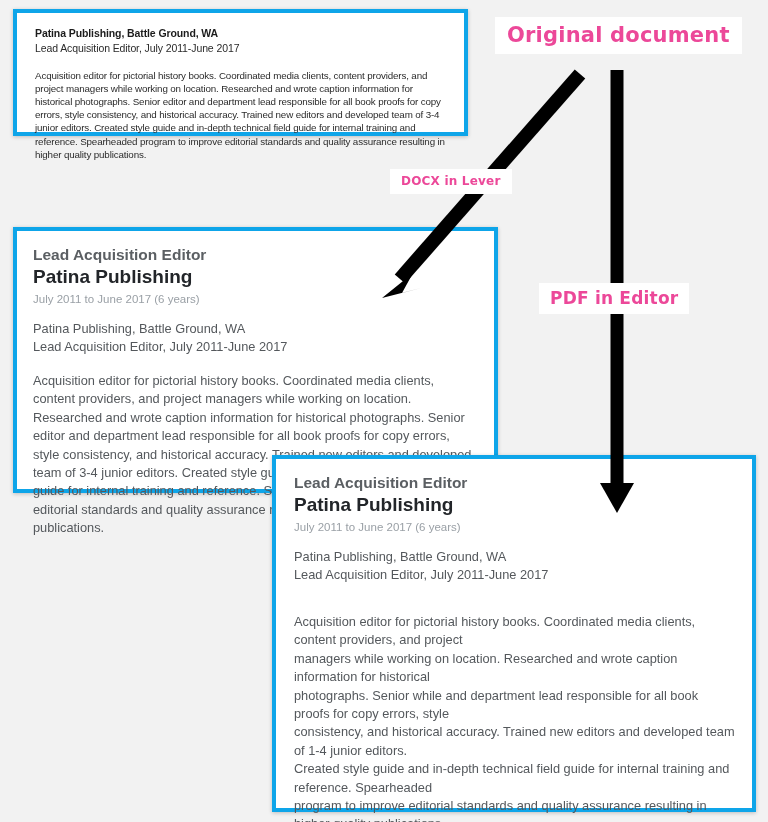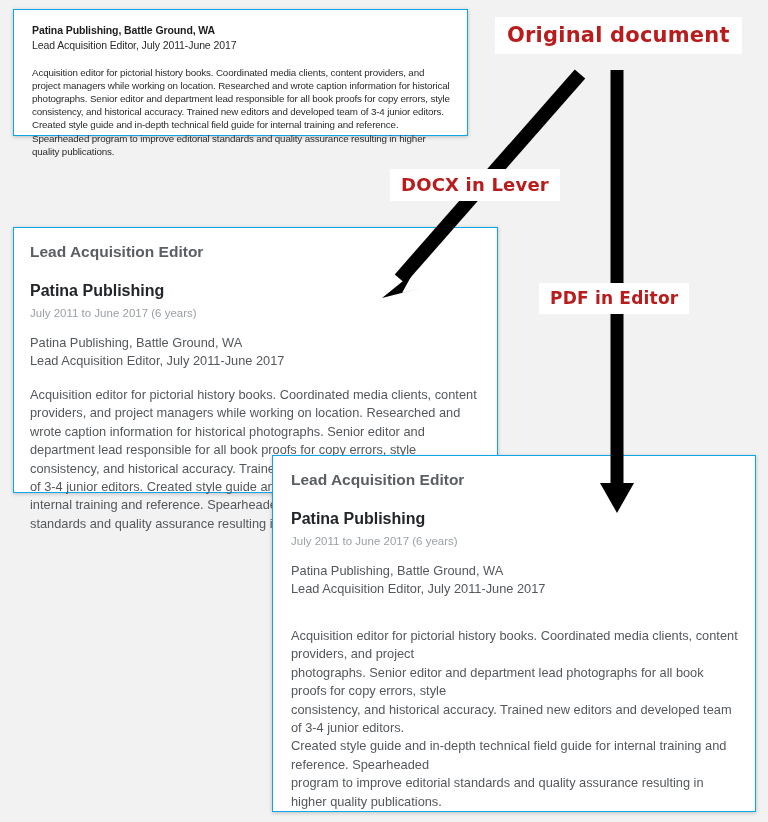--- a/index.html
+++ b/index.html
@@ -16,21 +16,21 @@
   #stage {
     position: relative;
     width: 768px;
     height: 822px;
   }
 
   
   .card {
     position: absolute;
     background: #ffffff;
-    border: 1px solid #0ea5e9;
+    border: 4px solid #0ea5e9;
     box-shadow: 0 1px 4px rgba(0,0,0,0.22);
     box-sizing: border-box;
   }
 
   
   #original-doc {
     left: 13px;
     top: 9px;
     width: 455px;
     height: 127px;
@@ -59,25 +59,25 @@
   }
 
   
   .lever-card .l-title {
     font-size: 15.5px;
     color: #5b5f63;
     line-height: 20px;
     font-weight: bold;
   }
   .lever-card .l-company {
-    font-size: 16px;
+    font-size: 19px;
     color: #222529;
     font-weight: bold;
     line-height: 21px;
-    margin-top: 18px;
+    margin-top: 1px;
   }
   .lever-card .l-dates {
     font-size: 11.5px;
     color: #9aa0a6;
     line-height: 17px;
     margin-top: 4px;
   }
   .lever-card .l-meta {
     margin-top: 12px;
     font-size: 12.8px;
@@ -114,38 +114,38 @@
     z-index: 4;
   }
   #pdf-card .l-body {
     margin-top: 30px;
   }
 
   
   .anno {
     position: absolute;
     background: #ffffff;
-    color: #b91c1c;
+    color: #ec4899;
     font-family: "DejaVu Sans", sans-serif;
     font-weight: bold;
     letter-spacing: 0.2px;
     white-space: nowrap;
     z-index: 6;
     text-align: center;
   }
   #label-original {
     left: 495px;
     top: 17px;
     font-size: 21px;
     padding: 6px 12px 7px 12px;
   }
   #label-docx {
     left: 390px;
     top: 169px;
-    font-size: 18px;
+    font-size: 12px;
     padding: 5px 11px 6px 11px;
   }
   #label-pdf {
     left: 539px;
     top: 283px;
     font-size: 17px;
     padding: 5px 11px 6px 11px;
   }
 
   
@@ -184,22 +184,23 @@
   <div class="card lever-card" id="pdf-card">
     <div class="l-title">Lead Acquisition Editor</div>
     <div class="l-company">Patina Publishing</div>
     <div class="l-dates">July 2011 to June 2017 (6 years)</div>
     <div class="l-meta">
       <div>Patina Publishing, Battle Ground, WA</div>
       <div>Lead Acquisition Editor, July 2011-June 2017</div>
     </div>
     <div class="l-body" id="pdf-body">
         <div class="pline">Acquisition editor for pictorial history books. Coordinated media clients, content providers, and project</div>
-        <div class="pline">photographs. Senior editor and department lead photographs for all book proofs for copy errors, style</div>
-        <div class="pline">consistency, and historical accuracy. Trained new editors and developed team of 3-4 junior editors.</div>
+        <div class="pline">managers while working on location. Researched and wrote caption information for historical</div>
+        <div class="pline">photographs. Senior while and department lead responsible for all book proofs for copy errors, style</div>
+        <div class="pline">consistency, and historical accuracy. Trained new editors and developed team of 1-4 junior editors.</div>
         <div class="pline">Created style guide and in-depth technical field guide for internal training and reference. Spearheaded</div>
         <div class="pline">program to improve editorial standards and quality assurance resulting in higher quality publications.</div>
       </div>
   </div>
 
   <svg id="arrow-layer" viewBox="0 0 768 822" width="768" height="822">
 
     <g>
       <line x1="580" y1="74" x2="400" y2="279" stroke="#000000" stroke-width="14" stroke-linecap="butt"></line>
       <polygon points="382,298 413,273 402,293 421,288"></polygon>

